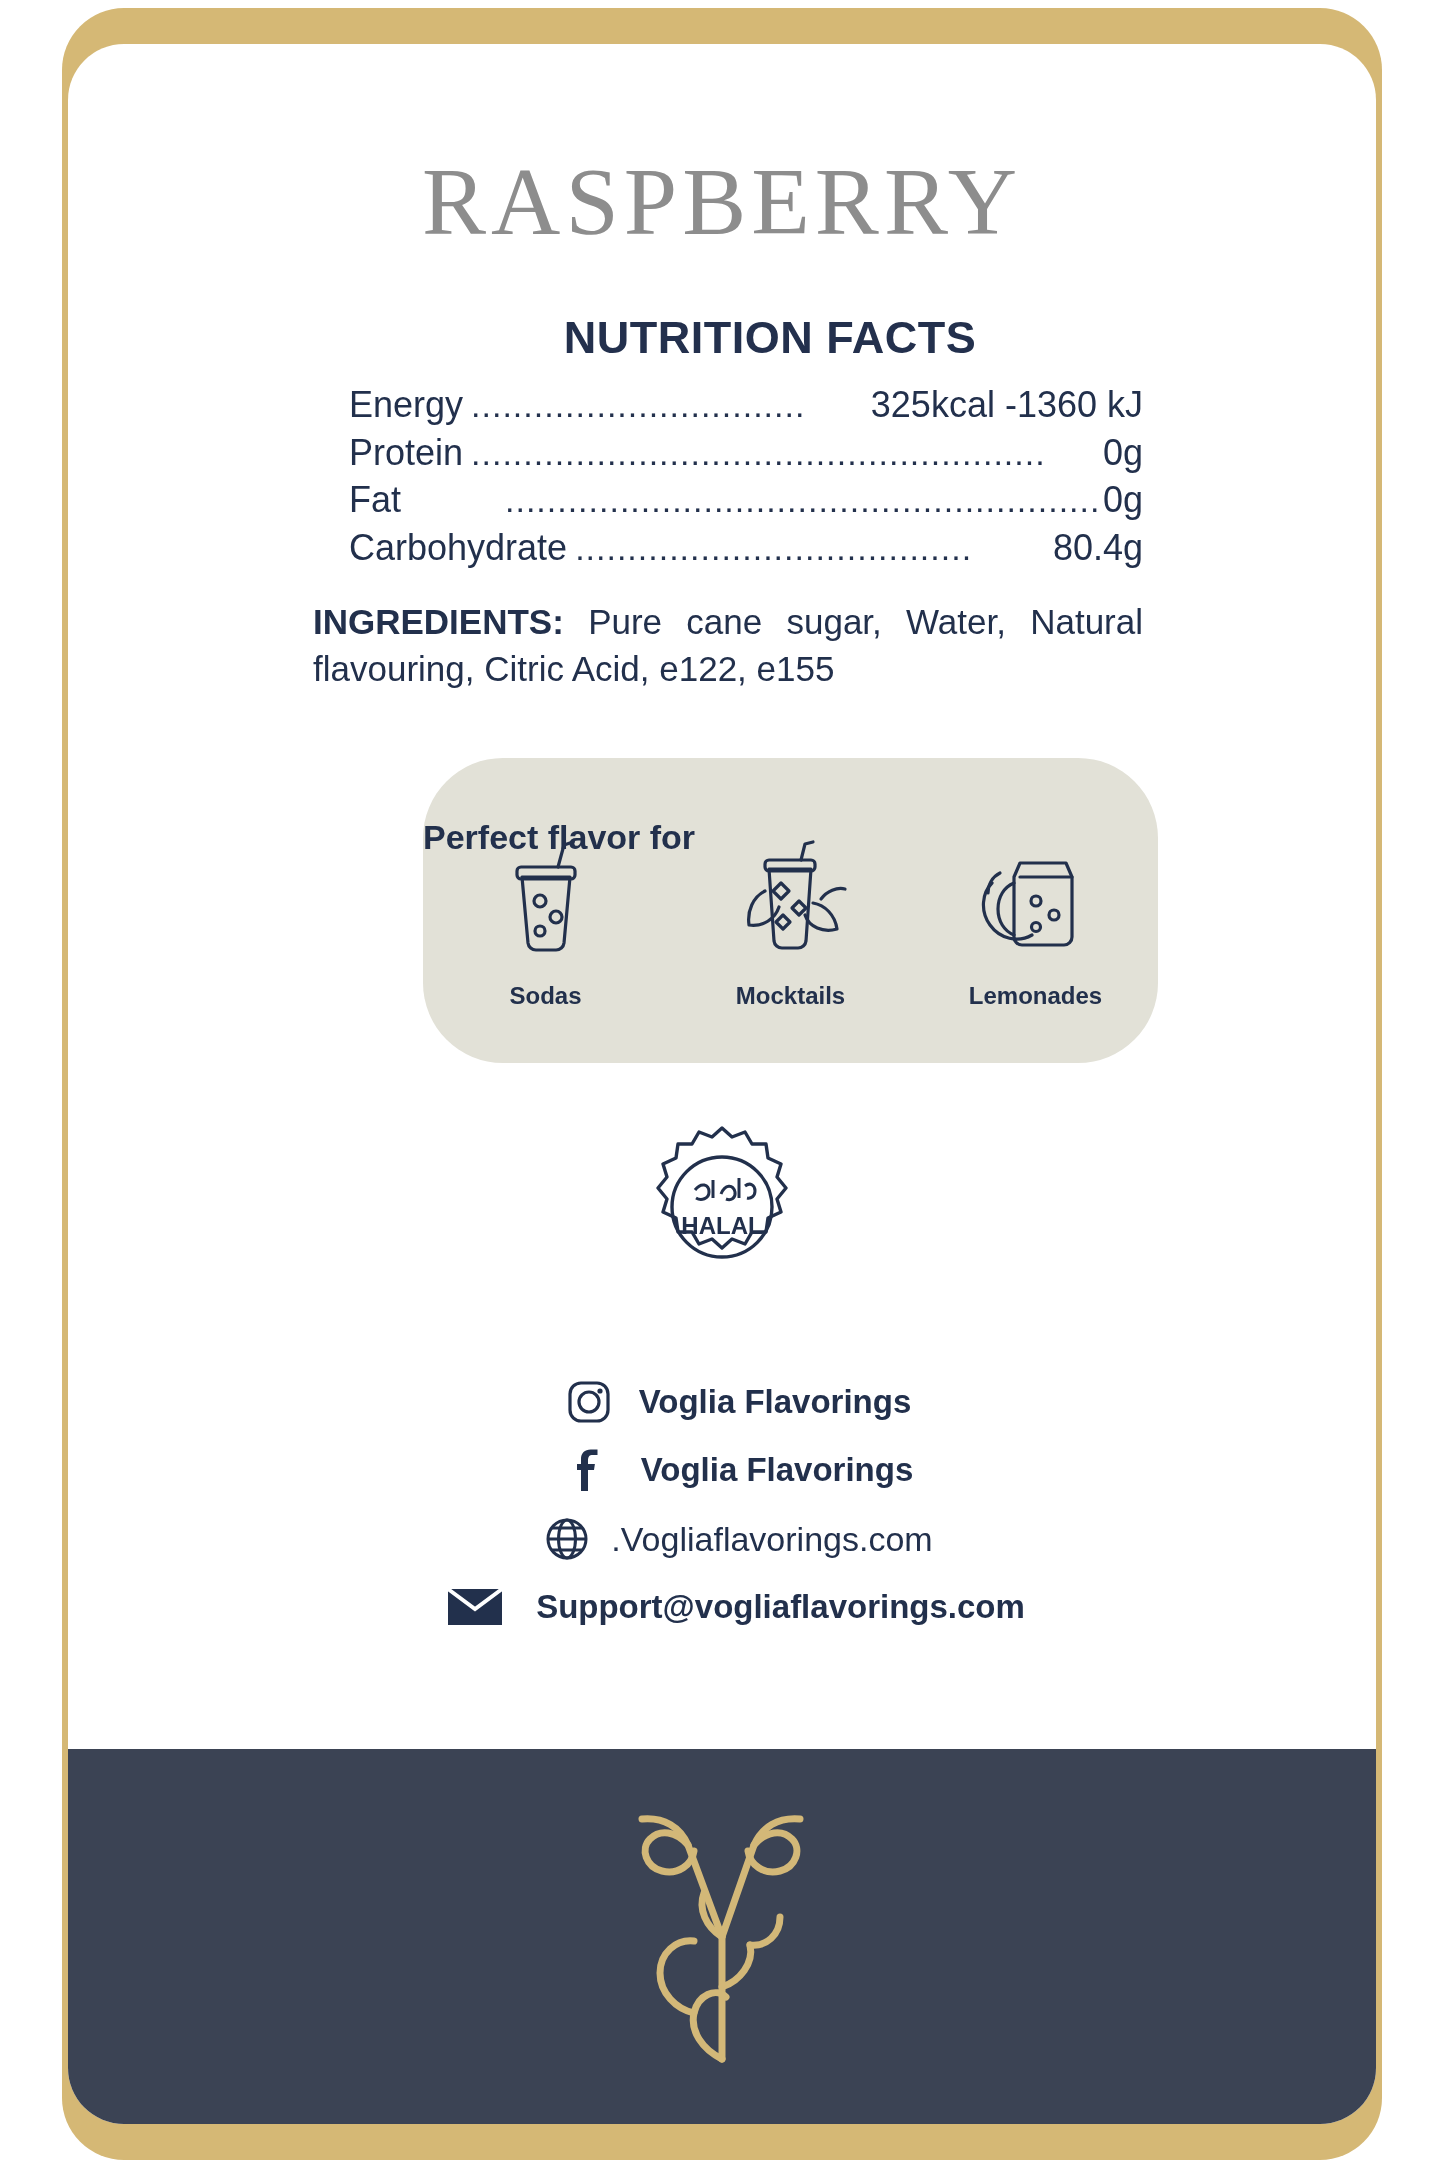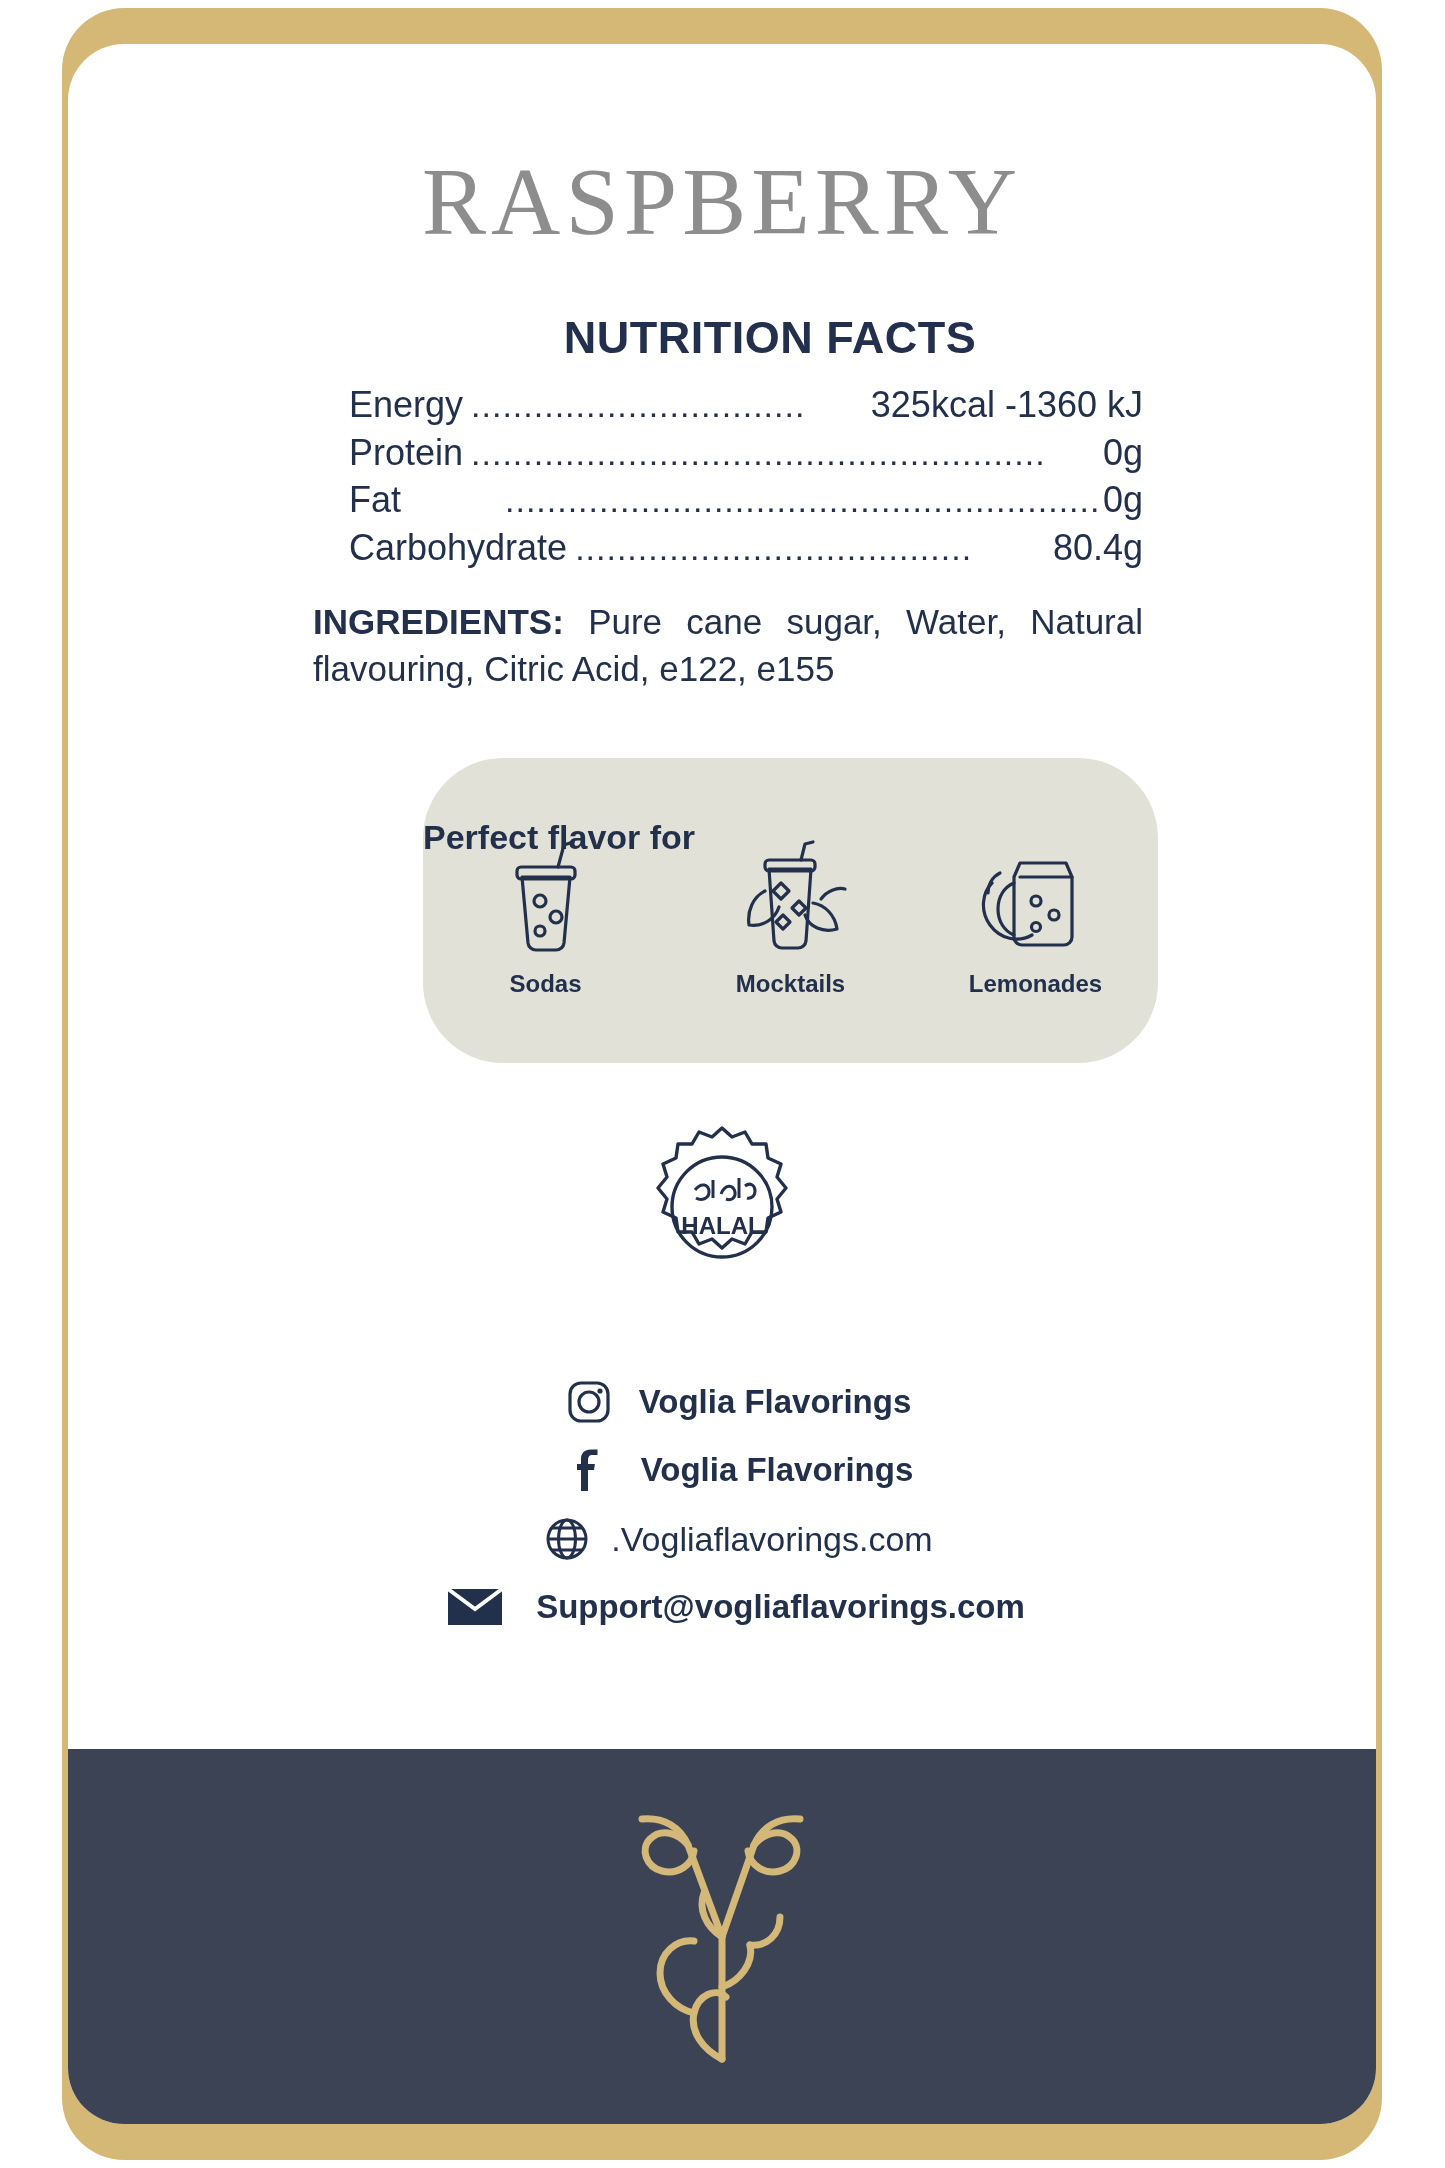--- a/index.html
+++ b/index.html
@@ -150,21 +150,21 @@
     width: 200px;
     text-align: center;
   }
   .flavor-icon {
     height: 132px;
     display: flex;
     align-items: center;
     justify-content: center;
   }
   .flavor-caption {
-    margin-top: 6px;
+    margin-top: 18px;
     font-size: 24px;
     font-weight: bold;
     color: #22304c;
   }
 
   
   .halal-wrap {
     position: absolute;
     left: 0;
     top: 1078px;

